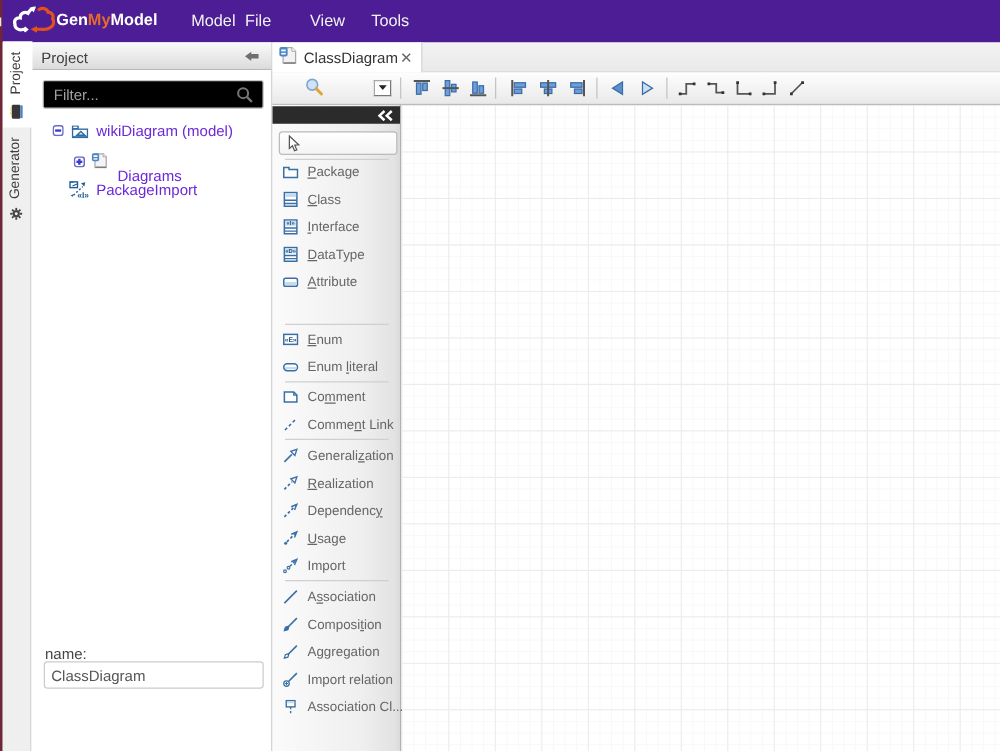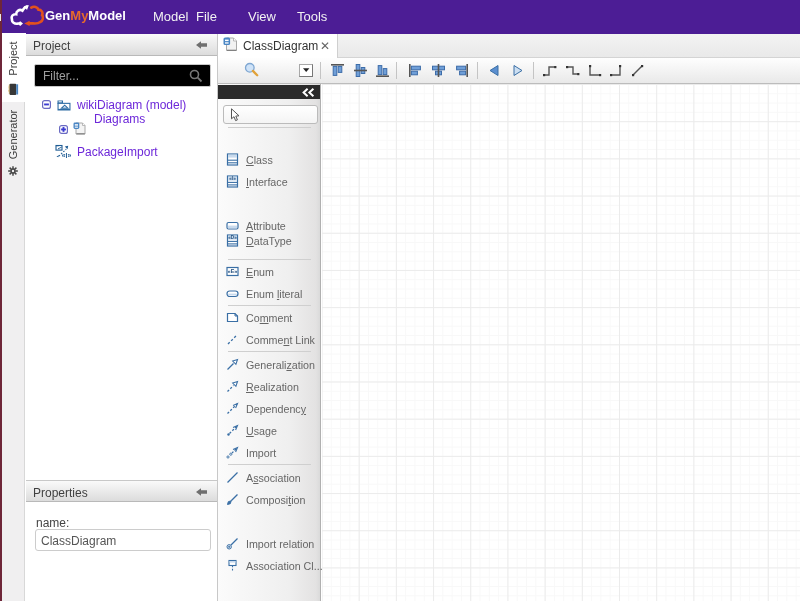--- a/index.html
+++ b/index.html
@@ -141,41 +141,35 @@
         <rect x="3.55" y="2.05" width="1.9" height="4.8" fill="#3b3bd1"></rect>
       </svg>
     <svg style="position:absolute;left:47px;top:88px;" width="13" height="13" viewBox="0 0 13 13">
         <path d="M3 1 L9.5 1 L12 3.5 L12 12 L3 12 Z" fill="#f4f4f4" stroke="#a8a8a8" stroke-width="1"></path>
         <path d="M9.5 1 L9.5 3.5 L12 3.5" fill="#fff" stroke="#a8a8a8" stroke-width="0.8"></path>
         <path d="M3.4 11.8 L11.8 11.8" stroke="#7d7d7d" stroke-width="1.1"></path>
         <rect x="0.5" y="0.5" width="5.8" height="6.4" rx="1.4" fill="#4a86c4"></rect>
         <rect x="1.8" y="2.2" width="3.2" height="1.4" fill="#fff"></rect>
         <rect x="1.8" y="4.6" width="3.2" height="1.1" fill="#fff"></rect>
       </svg>
-    <div class="trow" style="left:68px; top:78px;">Diagrams</div>
+    <div class="trow" style="left:68px; top:100px;">Diagrams</div>
     <svg style="position:absolute;left:29px;top:110px;width:17px;height:16px;" viewBox="0 0 17 16">
         <g stroke="#1f5c94" fill="none" stroke-width="1.1">
           <rect x="1" y="1.5" width="6" height="4.6" fill="#fff"></rect>
           <path d="M1.2 1.8 l2.6 0 M3 4.8 l3.6 -1.6" stroke-width="0.9"></path>
           <path d="M3.8 12.2 L11.2 5.2" stroke-dasharray="1.6 1.5"></path>
         </g>
         <path d="M13.2 1.8 l-3.4 0.7 l2.7 2.7 z" fill="#1f5c94"></path>
         <path d="M1.4 12.4 l2.6 -1.2 l-0.7 2.1 z" fill="#1f5c94"></path>
         <g fill="#1f5c94" font-family="Liberation Sans" font-size="6.8" font-weight="bold">
           <text x="6.8" y="14.2">«I»</text>
         </g>
       </svg>
     <div class="trow" style="left:51px; top:111px;">PackageImport</div>
 
-    <div class="phead" style="top:446px; border-top:1px solid #c8c8c8;">
-      <span class="ptitle">Properties</span>
-      <svg style="position:absolute;right:10px;top:7px;" width="11" height="8" viewBox="0 0 11 8">
-          <path d="M0 4 L5 0.3 L5 2.2 L11 2.2 L11 5.8 L5 5.8 L5 7.7 Z" fill="#6f6f6f"></path>
-        </svg>
-    </div>
     <div id="props-name">name:</div>
     <div id="props-input">
         <span>ClassDiagram</span>
       </div>
   </div>
 
   <div id="tabstrip">
     <div id="tab1">
       <svg style="position:absolute;left:5px;top:3px;" width="15" height="15" viewBox="0 0 15 15">
           <path d="M3.5 1 L10.5 1 L13.5 4 L13.5 13.5 L3.5 13.5 Z" fill="#f2f2f2" stroke="#a8a8a8" stroke-width="1"></path>
@@ -281,40 +275,46 @@
           </g>
         </svg>
       </div>
     <div id="ptool">
       <svg style="position:absolute;left:5px;top:2px;" width="12" height="15" viewBox="0 0 12 15">
           <path d="M2.5 0.8 L2.5 10.8 L5 8.7 L6.6 12.6 L8.4 11.9 L6.8 8.1 L10 7.8 Z" fill="#fff" stroke="#555" stroke-width="1"></path>
         </svg>
     </div>
     <div class="psep" style="top:43px;"></div>
 
+    <div class="pitem" style="top:43px;">
+      <svg width="13" height="13" viewBox="0 0 13 13">
+          <path d="M1 3 h4.2 v1.6 h6.8 V11 H1 Z" fill="#fdfdfd" stroke="#3a6fa5" stroke-width="1.2"></path>
+        </svg>
+      <span class="lbl"><u>P</u>ackage</span>
+      </div>
     <div class="pitem" style="top:65px;">
       <svg width="13" height="13" viewBox="0 0 13 13">
           <rect x="1.5" y="1" width="10" height="11" fill="#fff" stroke="#3a6fa5" stroke-width="1.2"></rect>
           <rect x="2.1" y="1.6" width="8.8" height="3" fill="#c8daed"></rect>
           <line x1="1.5" y1="7.2" x2="11.5" y2="7.2" stroke="#3a6fa5" stroke-width="1.1"></line>
           <line x1="1.5" y1="9.8" x2="11.5" y2="9.8" stroke="#3a6fa5" stroke-width="1.1"></line>
         </svg>
       <span class="lbl"><u>C</u>lass</span>
       </div>
     <div class="pitem" style="top:87px;">
       <svg width="13" height="13" viewBox="0 0 13 13">
           <rect x="1.5" y="1" width="10" height="11" fill="#fff" stroke="#3a6fa5" stroke-width="1.2"></rect>
           <rect x="2.1" y="1.6" width="8.8" height="4" fill="#c8daed"></rect>
           <text x="6.5" y="5.2" font-size="4.6" font-weight="bold" fill="#23507f" text-anchor="middle" font-family="Liberation Sans">«I»</text>
           <line x1="1.5" y1="7.4" x2="11.5" y2="7.4" stroke="#3a6fa5" stroke-width="1.1"></line>
           <line x1="1.5" y1="9.9" x2="11.5" y2="9.9" stroke="#3a6fa5" stroke-width="1.1"></line>
         </svg>
       <span class="lbl"><u>I</u>nterface</span>
       </div>
-    <div class="pitem" style="top:109px;margin-top:37px;">
+    <div class="pitem" style="top:109px;">
       <svg width="13" height="13" viewBox="0 0 13 13">
           <rect x="1.5" y="1" width="10" height="11" fill="#fff" stroke="#3a6fa5" stroke-width="1.2"></rect>
           <rect x="2.1" y="1.6" width="8.8" height="4" fill="#c8daed"></rect>
           <text x="6.5" y="5.2" font-size="4.6" font-weight="bold" fill="#23507f" text-anchor="middle" font-family="Liberation Sans">«D»</text>
           <line x1="1.5" y1="7.4" x2="11.5" y2="7.4" stroke="#3a6fa5" stroke-width="1.1"></line>
           <line x1="1.5" y1="9.9" x2="11.5" y2="9.9" stroke="#3a6fa5" stroke-width="1.1"></line>
         </svg>
       <span class="lbl"><u>D</u>ataType</span>
       </div>
     <div class="pitem" style="top:131px;">
@@ -399,20 +399,27 @@
         </svg>
       <span class="lbl">A<u>s</u>sociation</span>
       </div>
     <div class="pitem" style="top:405px;">
       <svg width="13" height="13" viewBox="0 0 13 13">
           <path d="M1.5 11.5 L4.3 10.7 L5.2 7.8 L2.3 8.7 Z" fill="#3a6fa5" stroke="#3a6fa5" stroke-width="1"></path>
           <line x1="5.2" y1="7.8" x2="11.5" y2="1.5" stroke="#3a6fa5" stroke-width="1.3"></line>
         </svg>
       <span class="lbl">Composi<u>t</u>ion</span>
       </div>
+    <div class="pitem" style="top:427px;">
+      <svg width="13" height="13" viewBox="0 0 13 13">
+          <path d="M1.5 11.5 L4.3 10.7 L5.2 7.8 L2.3 8.7 Z" fill="#fff" stroke="#3a6fa5" stroke-width="1"></path>
+          <line x1="5.2" y1="7.8" x2="11.5" y2="1.5" stroke="#3a6fa5" stroke-width="1.3"></line>
+        </svg>
+      <span class="lbl">A<u>g</u>gregation</span>
+      </div>
     <div class="pitem" style="top:449px;">
       <svg width="13" height="13" viewBox="0 0 13 13">
           <circle cx="3.2" cy="9.8" r="2.2" fill="#fff" stroke="#3a6fa5" stroke-width="1"></circle>
           <line x1="1.9" y1="9.8" x2="4.5" y2="9.8" stroke="#3a6fa5" stroke-width="0.9"></line>
           <line x1="3.2" y1="8.5" x2="3.2" y2="11.1" stroke="#3a6fa5" stroke-width="0.9"></line>
           <line x1="5" y1="8" x2="11.5" y2="1.5" stroke="#3a6fa5" stroke-width="1.3"></line>
         </svg>
       <span class="lbl">Import relation</span>
       </div>
     <div class="pitem" style="top:471px;">

